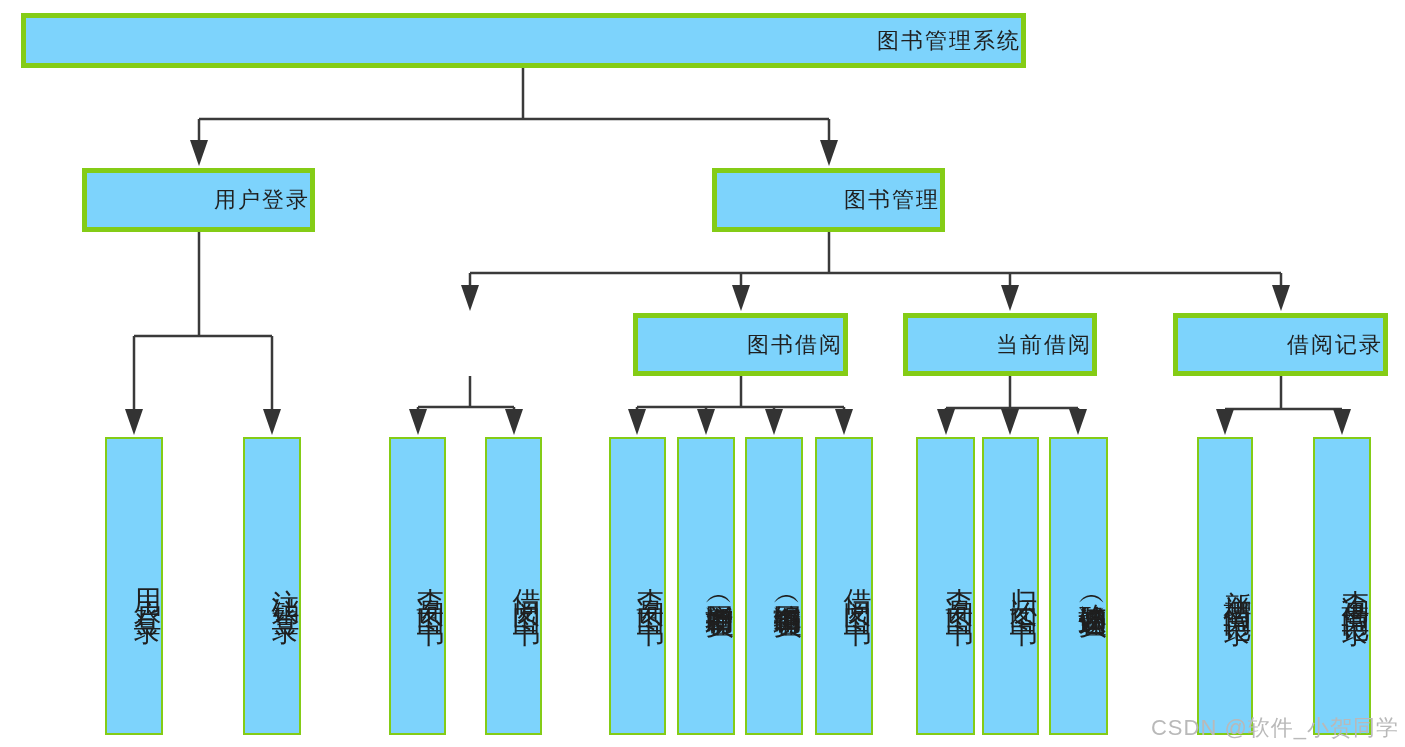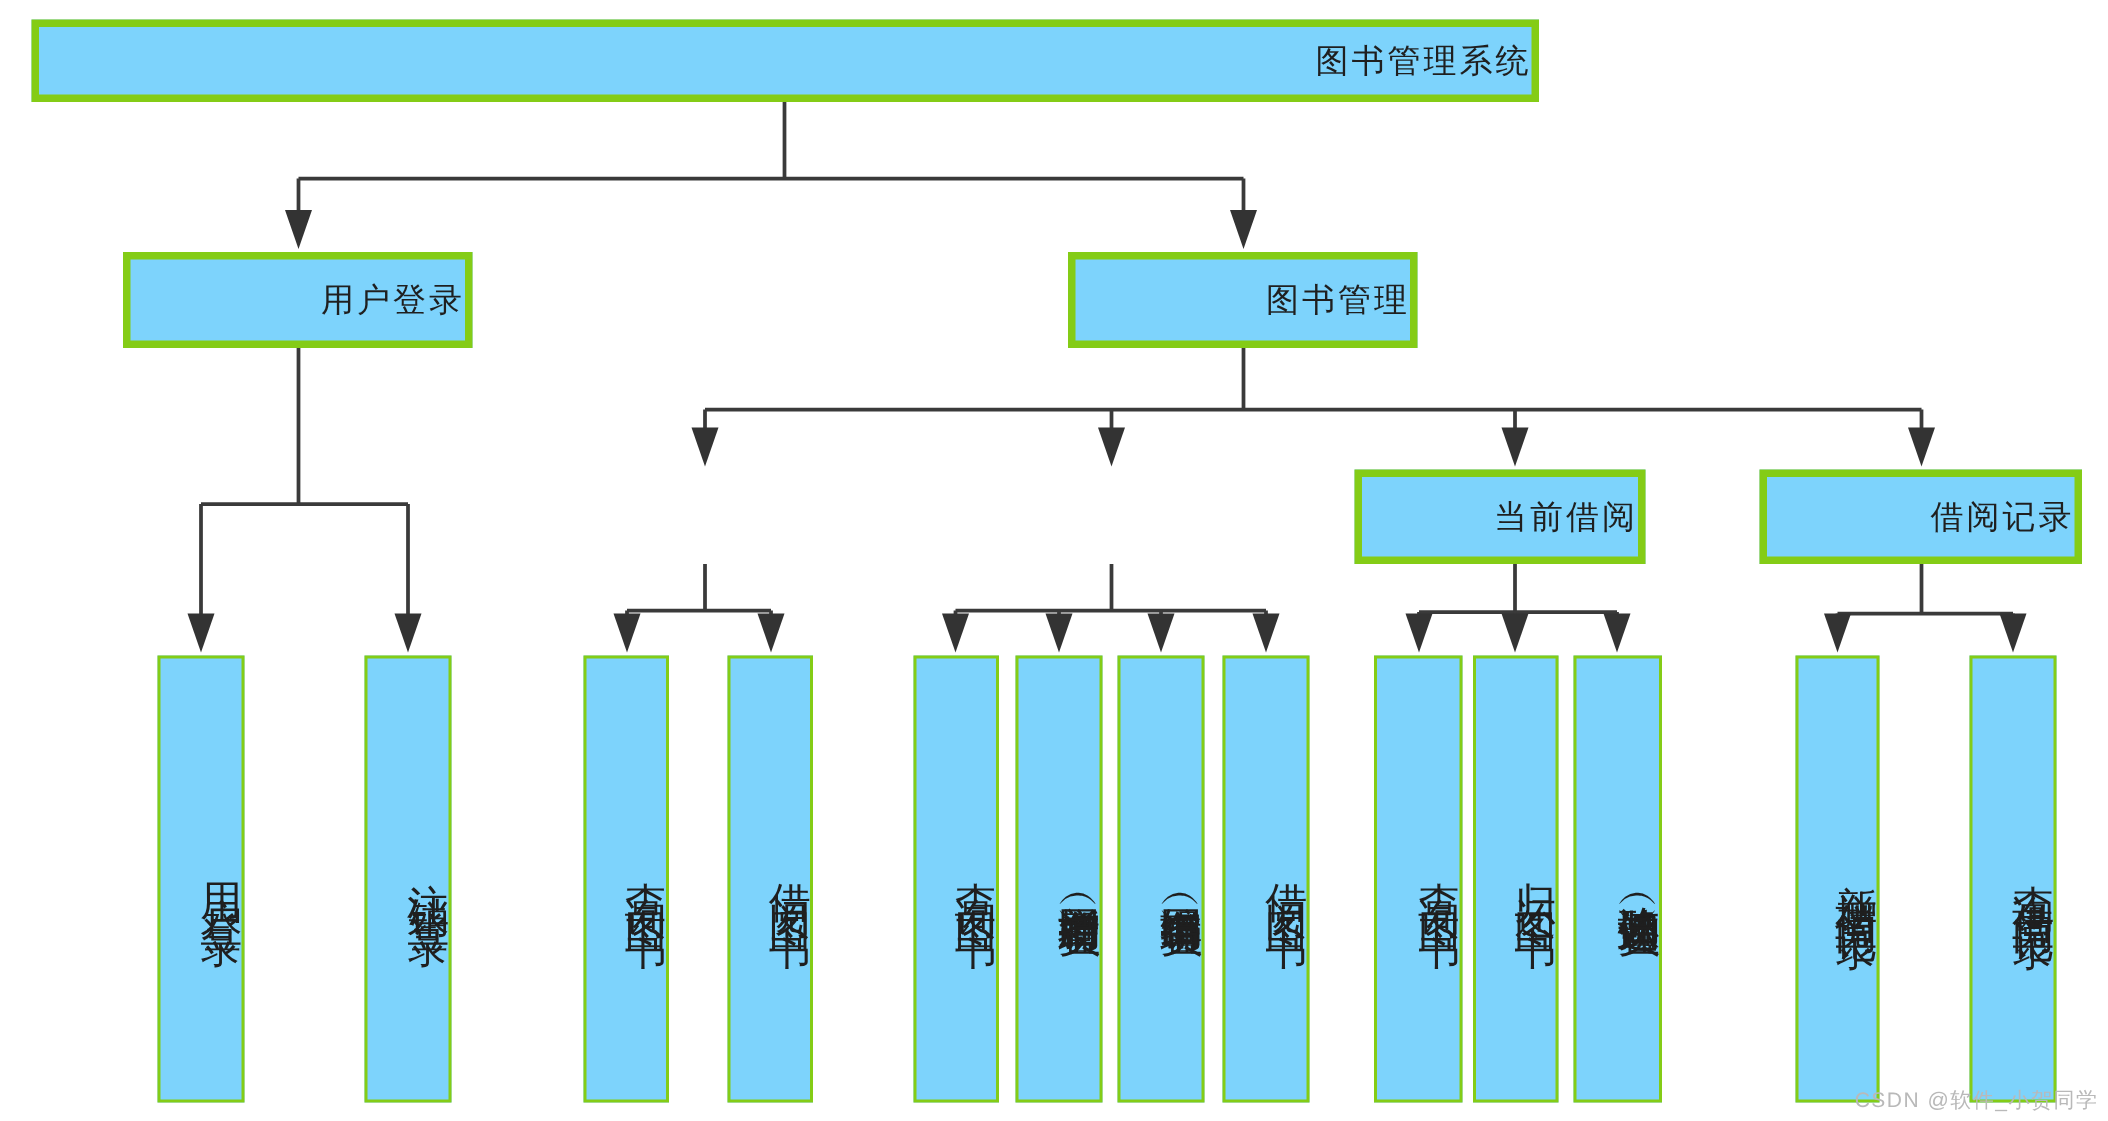--- a/index.html
+++ b/index.html
@@ -26,21 +26,21 @@
     text-orientation:mixed;
     font-size:28px;
     line-height:1;
   }
   .ls4{letter-spacing:10px;}
   .ls6{letter-spacing:6px;}
   .ls9{letter-spacing:1px;}
   #watermark{
     position:absolute;
     right:6px;bottom:4px;
-    font-size:14px;
+    font-size:22px;
     color:#b9b9b9;
     letter-spacing:1px;
     z-index:5;
     white-space:nowrap;
   }
 </style>
 </head>
 <body>
 
 <div id="canvas">
@@ -118,20 +118,23 @@
     <span>图书管理系统</span>
   </div>
 
   <div class="box h-box" style="left:82px;top:168px;width:233px;height:64px;">
     <span>用户登录</span>
   </div>
   <div class="box h-box" style="left:712px;top:168px;width:233px;height:64px;">
     <span>图书管理</span>
   </div>
 
+  <div class="box h-box" style="left:633px;top:313px;width:215px;height:63px;">
+    <span>图书借阅</span>
+  </div>
   <div class="box h-box" style="left:903px;top:313px;width:194px;height:63px;">
     <span>当前借阅</span>
   </div>
   <div class="box h-box" style="left:1173px;top:313px;width:215px;height:63px;padding-left:11px;">
     <span>借阅记录</span>
   </div>
 
   <div class="box v-box" style="left:105px;top:437px;width:58px;height:298px;">
     <span class="v-label ls4">用户登录</span>
   </div>

